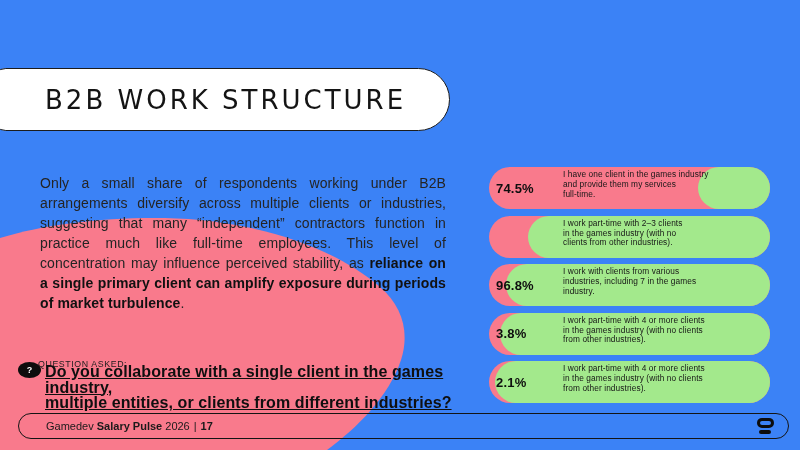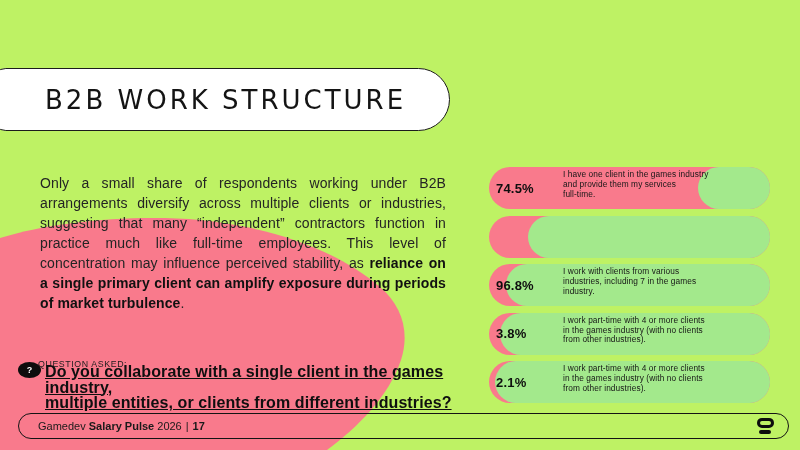--- a/index.html
+++ b/index.html
@@ -1,17 +1,17 @@
 <!DOCTYPE html>
 <html style="--pink: #F97A8C; --green: #A3E98C;"><head>
 <meta charset="utf-8">
 <style>
   html,body{margin:0;padding:0;background:#fff;}
   .slide{
-    position:relative;width:800px;height:450px;background:#bef264;overflow:hidden;
+    position:relative;width:800px;height:450px;background:#3b82f6;overflow:hidden;
     font-family:"Liberation Sans",sans-serif;color:#151515;
   }
   .blob-svg{position:absolute;left:0;top:0;width:800px;height:450px;z-index:0;}
 
   
   .title-box{
     position:absolute;left:-8px;top:68px;width:456px;height:61px;z-index:2;
     border:1.4px solid #1c1c1c;border-radius:14px 32px 32px 14px;
     display:flex;align-items:center;background:#fff;
   }
@@ -63,21 +63,21 @@
     font-size:8.3px;line-height:9.8px;color:#161616;z-index:2;white-space:pre-line;
     letter-spacing:.1px;
   }
 
   
   .footer-pill{
     position:absolute;left:18px;top:413px;width:769px;height:24px;z-index:2;
     border:1.3px solid #141414;border-radius:13px;background:transparent;
     display:flex;align-items:center;
   }
-  .footer-text{margin-left:19px;font-size:11px;color:#1a1a1a;white-space:nowrap;}
+  .footer-text{margin-left:27px;font-size:11px;color:#1a1a1a;white-space:nowrap;}
   .footer-text .sep{margin:0 4px;font-weight:300;}
   .logo{
     position:absolute;right:13px;top:50%;transform:translateY(-50%);
     width:20px;display:flex;flex-direction:column;align-items:center;
   }
   .logo .ring{width:11px;height:4px;border:3.6px solid #0d0d0d;border-radius:5.5px;}
   .logo .bar-b{width:12px;height:4.6px;background:#0d0d0d;border-radius:2.3px;margin-top:1.6px;}
 </style>
 </head>
 <body>
@@ -109,20 +109,23 @@
   <div class="bars">
     <div class="bar">
       <div class="green" style="width: 25.5%;"></div>
       <div class="pct">74.5%</div>
       <div class="desc">I have one client in the games industry
 and provide them my services
 full-time.</div>
     </div>
     <div class="bar">
       <div class="green" style="width: 86.2%;"></div>
+      <div class="desc">I work part-time with 2–3 clients
+in the games industry (with no
+clients from other industries).</div>
     </div>
     <div class="bar">
       <div class="green" style="width: 94.1%;"></div>
       <div class="pct">96.8%</div>
       <div class="desc">I work with clients from various
 industries, including 7 in the games
 industry.</div>
     </div>
     <div class="bar">
       <div class="green" style="width: 96.2%;"></div>

